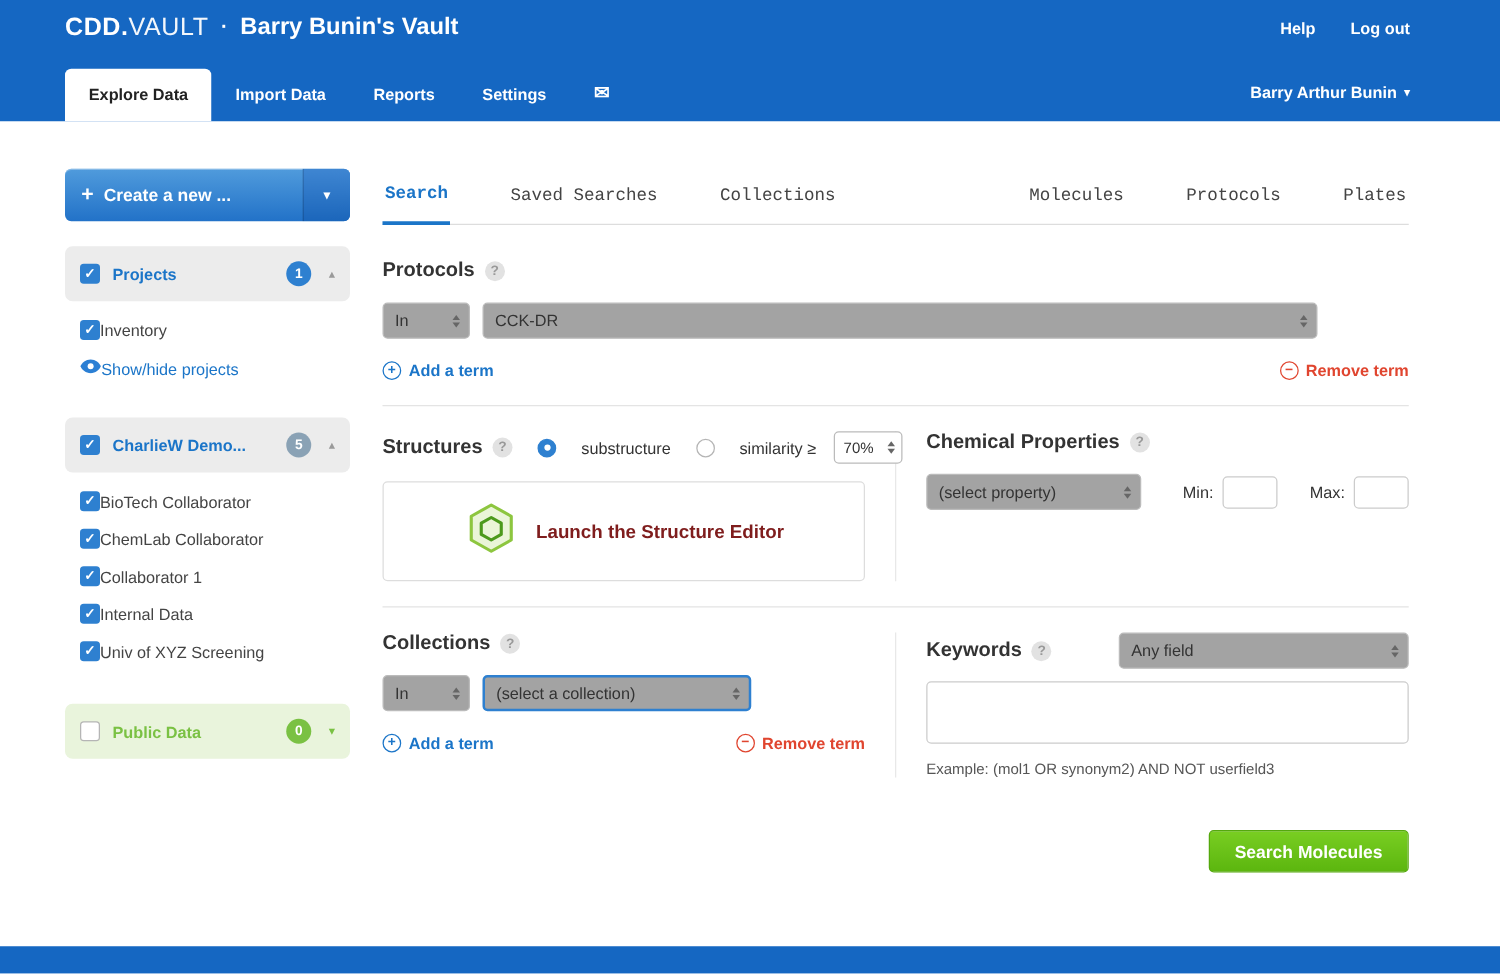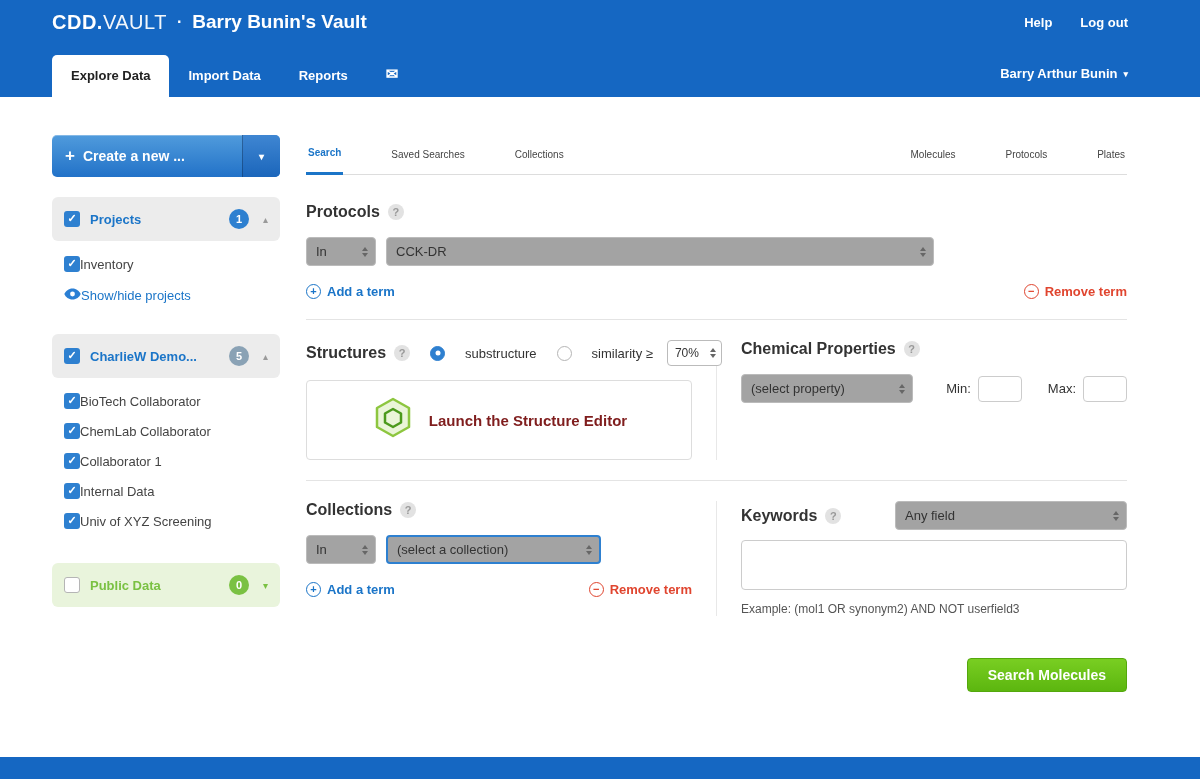--- a/index.html
+++ b/index.html
@@ -50,36 +50,36 @@
   .item-label { font-size:13px; color:#444; }
   .item-label.link { color:#1b75c8; }
   .cb { width:16px; height:16px; border-radius:3px; background:#2e80d0; flex-shrink:0; position:relative; cursor:pointer; }
   .cb.checked::after { content:"✓"; color:#fff; font-size:11px; font-weight:bold; position:absolute; top:50%; left:50%; transform:translate(-50%,-52%); }
   .cb.unchecked { background:#fff; border:1px solid #b5b5b5; }
   .public-box { margin-top:24px; height:44px; background:#e9f4dc; border-radius:6px; display:flex; align-items:center; padding:0 12px; gap:10px; cursor:pointer; }
 
   
   .content { flex:1; display:flex; flex-direction:column; min-width:0; }
   .search-tabs { display:flex; border-bottom:1px solid #ddd; align-items:flex-end; }
-  .stab { font-size:10px; color:#444; padding:12px 2px 14px; margin-right:46px; cursor:pointer; white-space:nowrap; }
+  .stab { font-size:14px; color:#444; padding:12px 2px 14px; margin-right:46px; cursor:pointer; white-space:nowrap;font-family:Liberation Mono, monospace; }
   .stab.active { color:#1b75c8; font-weight:bold; border-bottom:3px solid #1b75c8; margin-bottom:-1px; }
   .spacer { flex:1; }
   .stab.r { margin-right:0; margin-left:46px; }
 
   .h-row { display:flex; align-items:center; gap:8px; }
   h2 { font-size:16px; color:#333; font-weight:bold; }
   .help { width:16px; height:16px; border-radius:50%; background:#e2e2e2; color:#999; font-size:11px; font-weight:bold; display:inline-flex; align-items:center; justify-content:center; cursor:pointer; flex-shrink:0; }
 
   .proto-block { margin-top:28px; }
   .ctrl-row { display:flex; gap:10px; margin-top:16px; }
   .sel { height:29px; border:1px solid #bbb; border-radius:4px; background:#a3a3a3; display:flex; align-items:center; font-size:13px; color:#333; padding:0 26px 0 9px; position:relative; cursor:pointer; white-space:nowrap; }
   .sel .stepper { position:absolute; right:7px; }
   .sel.focused { border:2px solid #2e80d0; }
   .w70 { width:70px; }
-  .w552 { width:548px; }
+  .w552 { width:668px; }
   .w215 { width:215px; }
   .w172 { width:172px; }
   .w232 { width:232px; }
   .stepper { display:flex; flex-direction:column; gap:2px; }
   .stepper i { width:0; height:0; border-left:3.5px solid transparent; border-right:3.5px solid transparent; }
   .stepper i.up { border-bottom:4px solid #666; }
   .stepper i.down { border-top:4px solid #666; }
 
   .links-row { display:flex; justify-content:space-between; align-items:center; margin-top:18px; }
   .add-link, .remove-link { display:flex; align-items:center; gap:6px; font-size:13px; font-weight:bold; }
@@ -131,20 +131,21 @@
       <span class="vault-title">Barry Bunin's Vault</span>
       <nav class="top-links">
         <a class="toplink">Help</a>
         <a class="toplink">Log out</a>
       </nav>
     </div>
     <div class="hdr-nav">
       <div class="nav-tab active">Explore Data</div>
       <div class="nav-tab">Import Data</div>
       <div class="nav-tab">Reports</div>
+      <div class="nav-tab">Settings</div>
       <div class="nav-tab"><span class="env">✉</span></div>
       <div class="user-menu">
         <span>Barry Arthur Bunin</span>
         <span class="caret-down">▾</span>
       </div>
     </div>
   </header>
 
   <div class="body">
 

